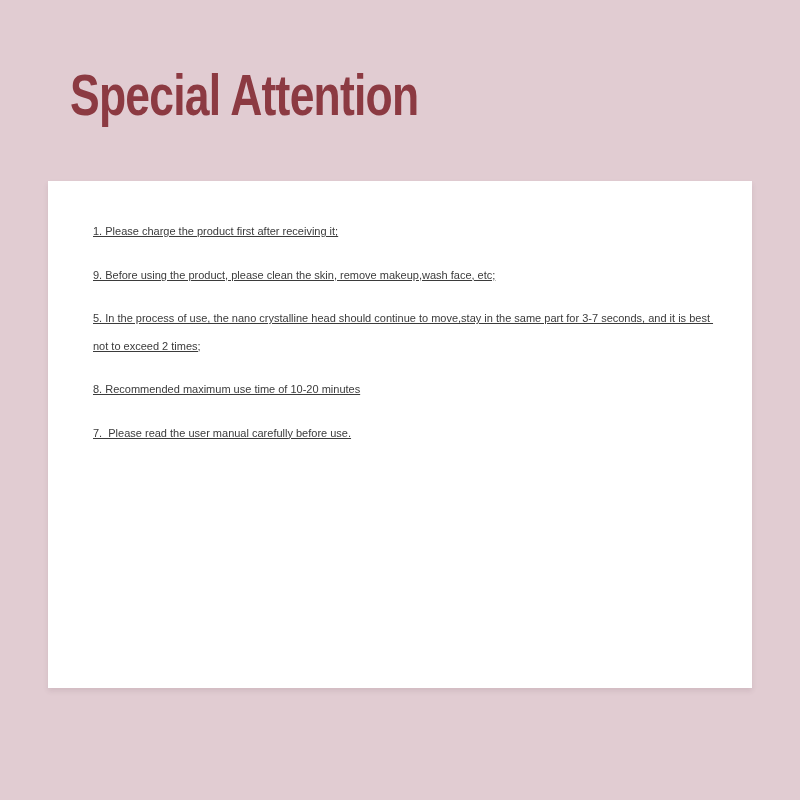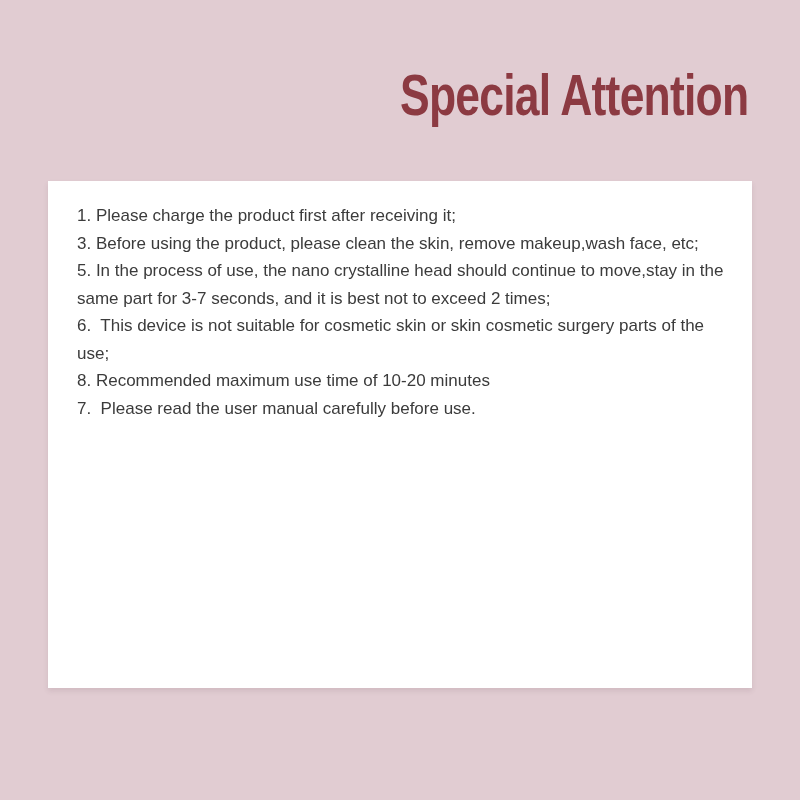--- a/index.html
+++ b/index.html
@@ -17,21 +17,21 @@
   .page {
     width: 800px;
     height: 800px;
     position: relative;
   }
   .title-wrap {
     position: absolute;
     top: 62px;
     left: 0;
     width: 776px;
-    text-align: right;
+    text-align: left;
   }
   .page-title {
     display: inline-block;
     font-size: 57px;
     font-weight: 800;
     letter-spacing: -1px;
     color: #8c3a42;
     transform: translateX(21px) scaleX(0.78);
     transform-origin: center;
     white-space: nowrap;
@@ -48,49 +48,49 @@
     box-sizing: border-box;
     padding: 21px 27px 0 29px;
   }
   .instructions-list {
     list-style: none;
     margin: 0;
     padding: 0;
     width: 650px;
   }
   .instructions-list li {
-    font-size: 17px;
+    font-size: 11px;
     line-height: 27.5px;
     color: #3b3b3b;
-    margin: 0;
+    margin: 16px;
     padding: 0;
     white-space: pre-wrap;
+    text-decoration: underline;
   }
 </style>
 </head>
 <body>
 
 <div class="page">
 
   <div class="title-wrap">
     <span class="page-title">Special Attention</span>
   </div>
 
   <div class="card">
     <ul class="instructions-list">
 
         <li>1. Please charge the product first after receiving it;</li>
 
-        <li>3. Before using the product, please clean the skin, remove makeup,wash face, etc;</li>
+        <li>9. Before using the product, please clean the skin, remove makeup,wash face, etc;</li>
 
 
 
         <li>5. In the process of use, the nano crystalline head should continue to move,stay in the same part for 3-7 seconds, and it is best not to exceed 2 times;</li>
 
-        <li>6.  This device is not suitable for cosmetic skin or skin cosmetic surgery parts of the use;</li>
 
 
         <li>8. Recommended maximum use time of 10-20 minutes</li>
 
         <li>7.  Please read the user manual carefully before use.</li>
       </ul>
   </div>
 
 </div>
 

